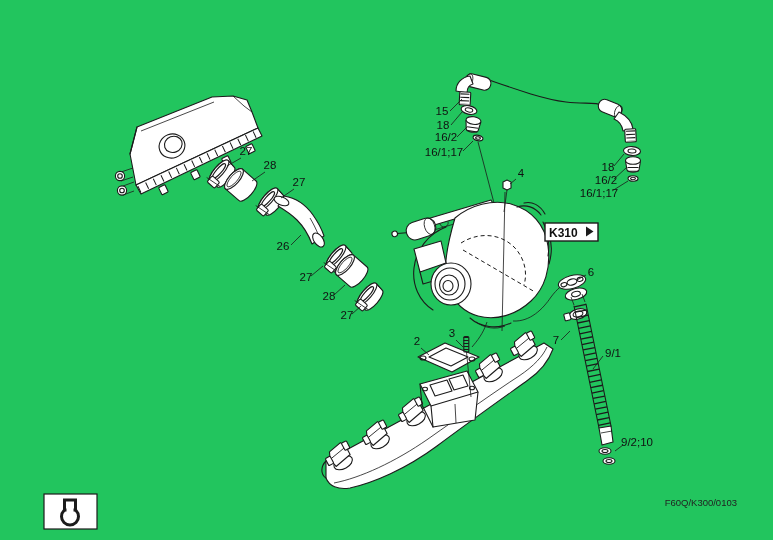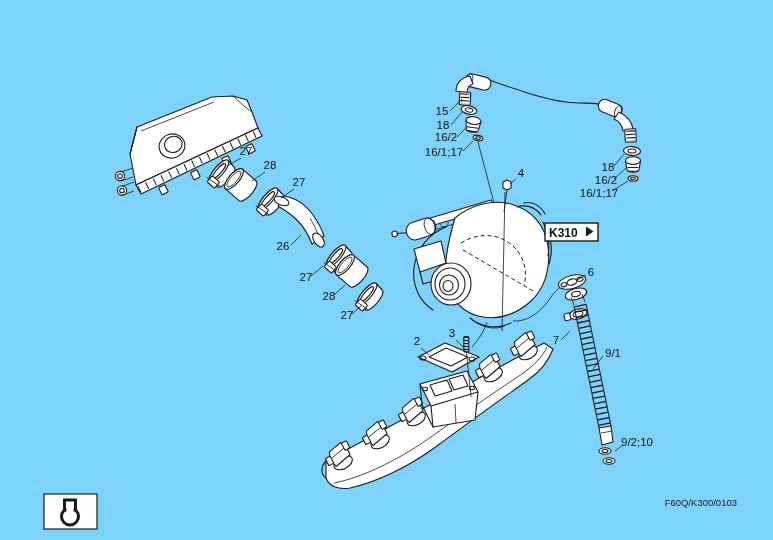--- a/index.html
+++ b/index.html
@@ -1,16 +1,16 @@
 <!DOCTYPE html>
 <html><head>
 <meta charset="utf-8">
 <style>
   html,body{margin:0;padding:0;background:#e8e8e8;}
-  .page{position:relative;width:773px;height:540px;background:#7dd3fc;overflow:hidden;
+  .page{position:relative;width:773px;height:540px;background:#22c55e;overflow:hidden;
         font-family:"Liberation Sans", sans-serif;}
   svg{position:absolute;left:0;top:0;}
   svg .ln{stroke:#1b1b1b;stroke-width:1.1;fill:none;stroke-linecap:round;stroke-linejoin:round;}
   svg .fw{stroke:#1b1b1b;stroke-width:1.1;fill:#ffffff;stroke-linejoin:round;}
   svg .thin{stroke:#1b1b1b;stroke-width:0.8;fill:none;}
   svg .dash{stroke:#1b1b1b;stroke-width:1;fill:none;stroke-dasharray:4 3;}
   svg .callout-text{font-family:"Liberation Sans",sans-serif;font-size:11.5px;fill:#111;}
   svg .ref-text{font-family:"Liberation Sans",sans-serif;font-size:12px;font-weight:bold;fill:#111;}
   svg .footer-text{font-family:"Liberation Sans",sans-serif;font-size:9.5px;fill:#222;}
 </style>

